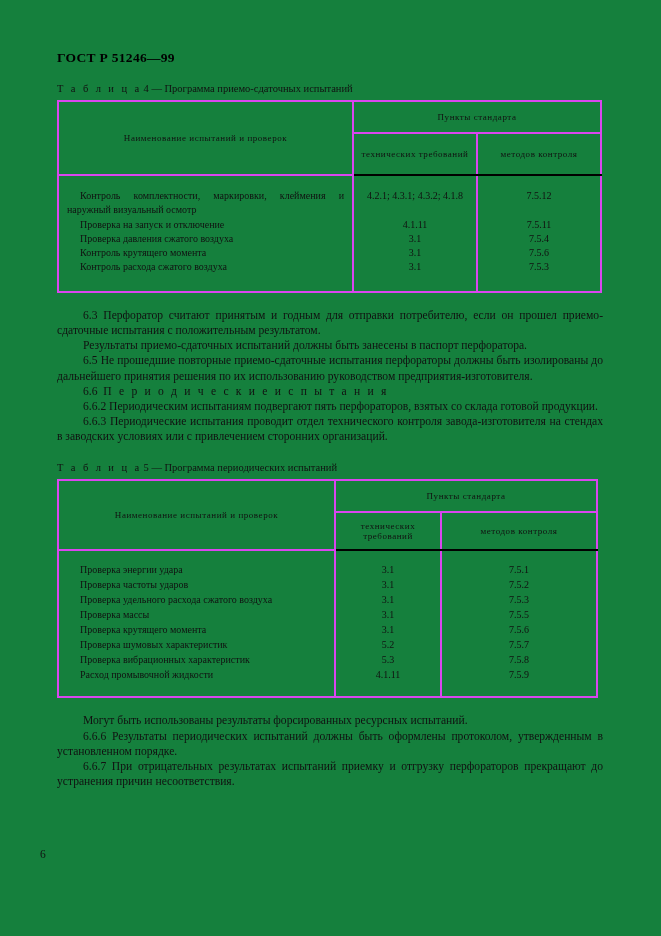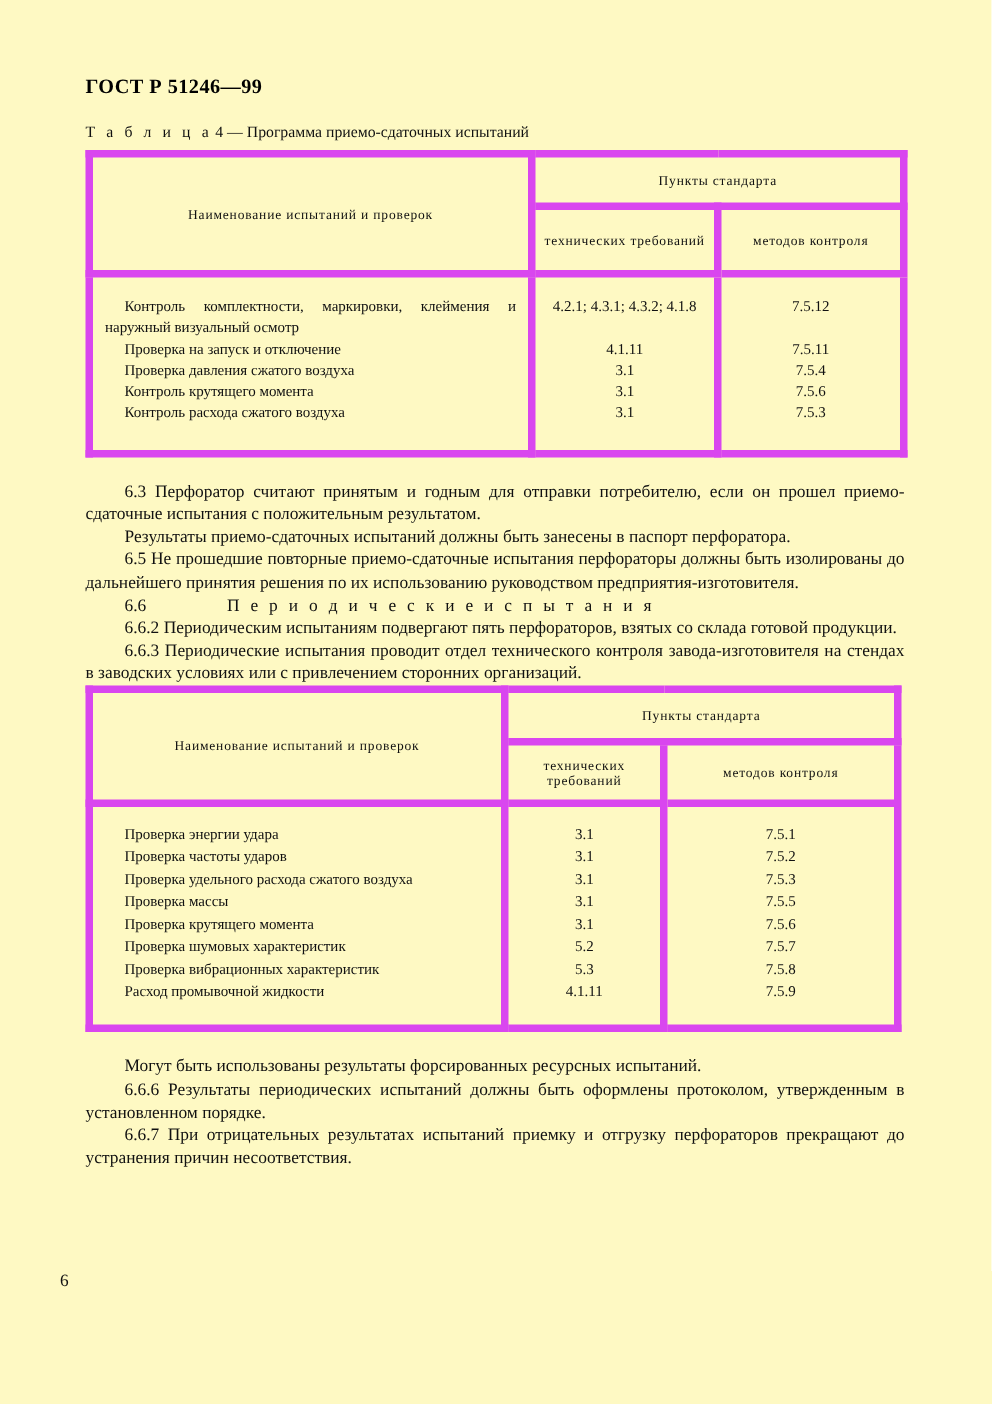--- a/index.html
+++ b/index.html
@@ -8,21 +8,21 @@
     background: #ffffff;
   }
   body {
     font-family: "Liberation Serif", "DejaVu Serif", serif;
     color: #111111;
   }
   .page {
     position: relative;
     width: 661px;
     height: 936px;
-    background: #fef9c3;
+    background: #15803d;
     overflow: hidden;
   }
   .content {
     position: absolute;
     left: 57px;
     top: 0;
     width: 546px;
   }
 
   
@@ -53,21 +53,21 @@
   
   table.gost {
     border-collapse: collapse;
     font-size: 10px;
     color: #111;
     table-layout: fixed;
   }
   table.gost,
   table.gost th,
   table.gost td {
-    border: 5px solid #d946ef;
+    border: 2px solid #d946ef;
   }
   table.gost {
     border: 2px solid #000;
   }
   table.gost th {
     font-weight: normal;
     text-align: center;
     vertical-align: middle;
     letter-spacing: 0.55px;
     font-size: 9px;
@@ -125,21 +125,21 @@
   .body-block { margin-top: 15px; }
   p.para {
     margin: 0;
     font-size: 11.6px;
     line-height: 15.2px;
     text-align: justify;
     text-align-last: left;
     text-indent: 26px;
     color: #111;
   }
-  p.para .spaced-head { letter-spacing: 2.2px; margin-left: 48px; }
+  p.para .spaced-head { letter-spacing: 2.2px; }
 
   
   .page-number {
     position: absolute;
     left: 40px;
     top: 848px;
     font-size: 11.5px;
     color: #111;
   }
 </style>
@@ -208,20 +208,25 @@
 
     <div class="body-block">
       <p class="para">6.3  Перфоратор считают принятым и годным для отправки потребителю, если он прошел приемо-сдаточные испытания с положительным результатом.</p>
       <p class="para">Результаты приемо-сдаточных испытаний должны быть занесены в паспорт перфоратора.</p>
       <p class="para">6.5  Не прошедшие повторные приемо-сдаточные испытания перфораторы должны быть изолированы до дальнейшего принятия решения по их использованию руководством предприятия-изготовителя.</p>
       <p class="para"><span>6.6</span>&nbsp; <span class="spaced-head">П е р и о д и ч е с к и е   и с п ы т а н и я</span></p>
       <p class="para">6.6.2  Периодическим испытаниям подвергают пять перфораторов, взятых со склада готовой продукции.</p>
       <p class="para">6.6.3  Периодические испытания проводит отдел технического контроля завода-изготовителя на стендах в заводских условиях или с привлечением сторонних организаций.</p>
     </div>
 
+    <div class="table-caption">
+      <span class="spaced">Т а б л и ц а</span><span class="capnum">5</span>
+      <span>—</span>
+      <span>Программа периодических испытаний</span>
+    </div>
 
     <table class="gost" id="table5">
       <colgroup>
         <col class="c1">
           <col class="c2">
           <col class="c3">
       </colgroup>
       <tbody>
         <tr>
           <th class="th-name" rowspan="2">Наименование испытаний и проверок</th>

